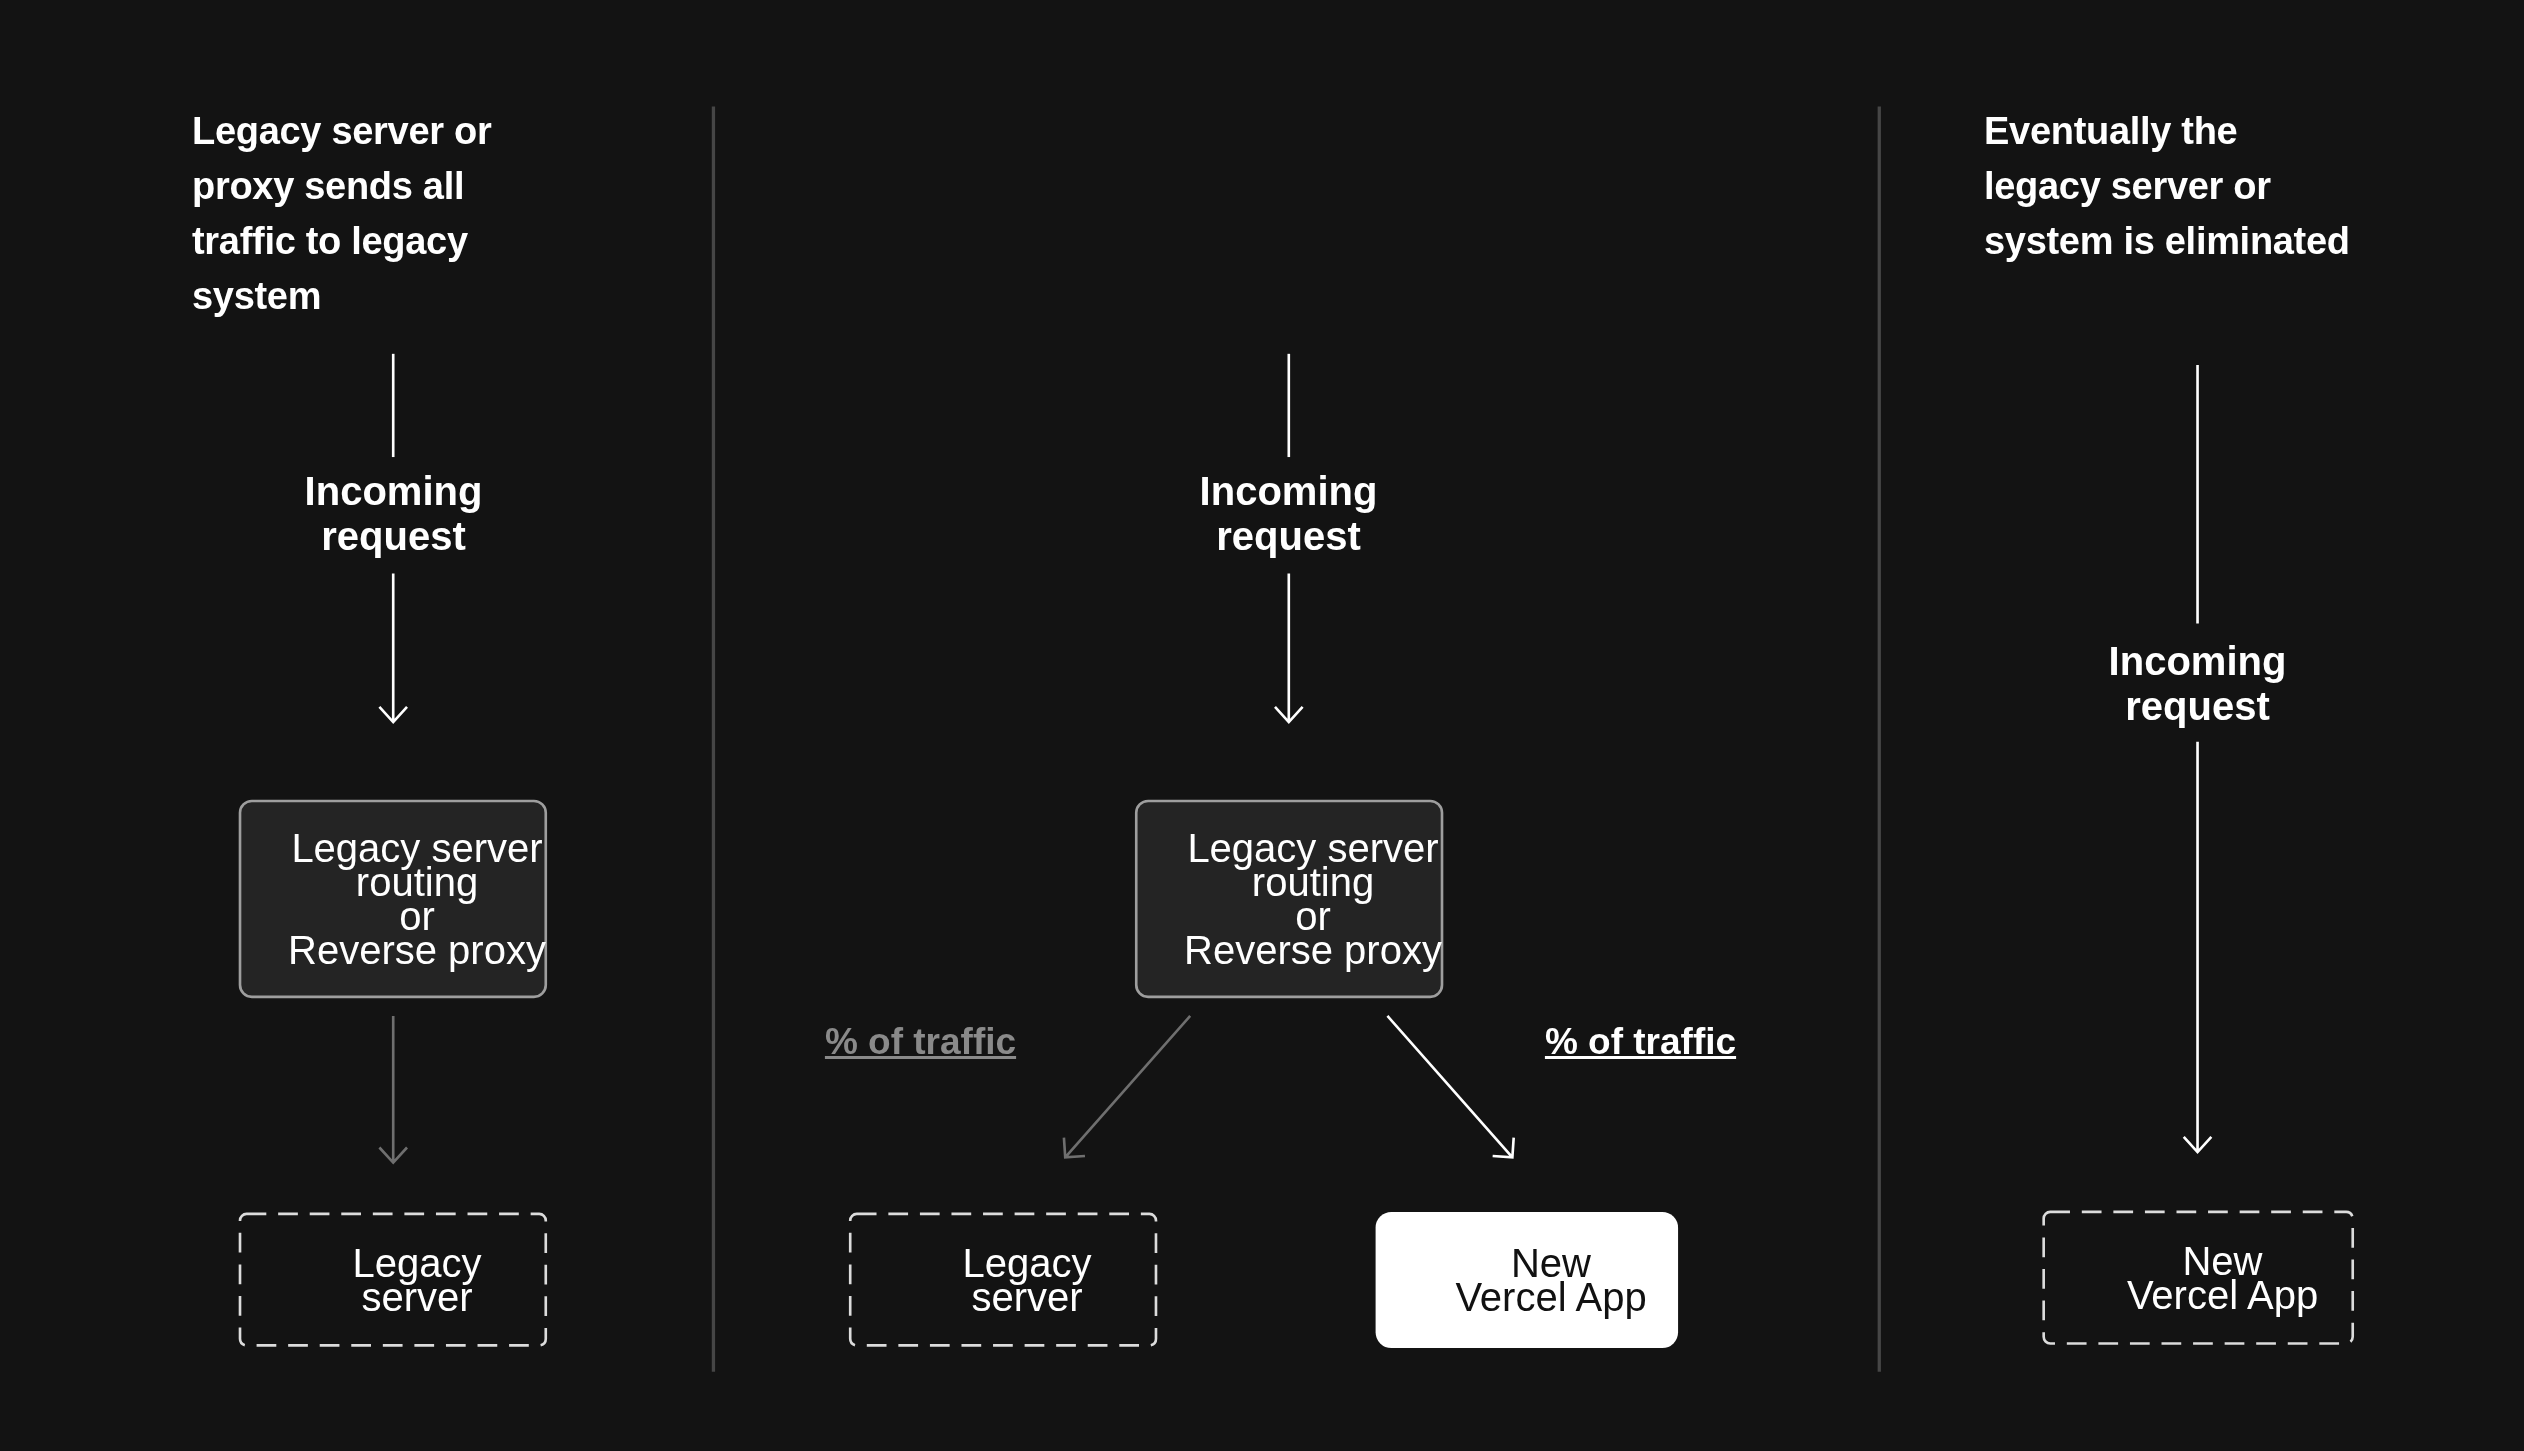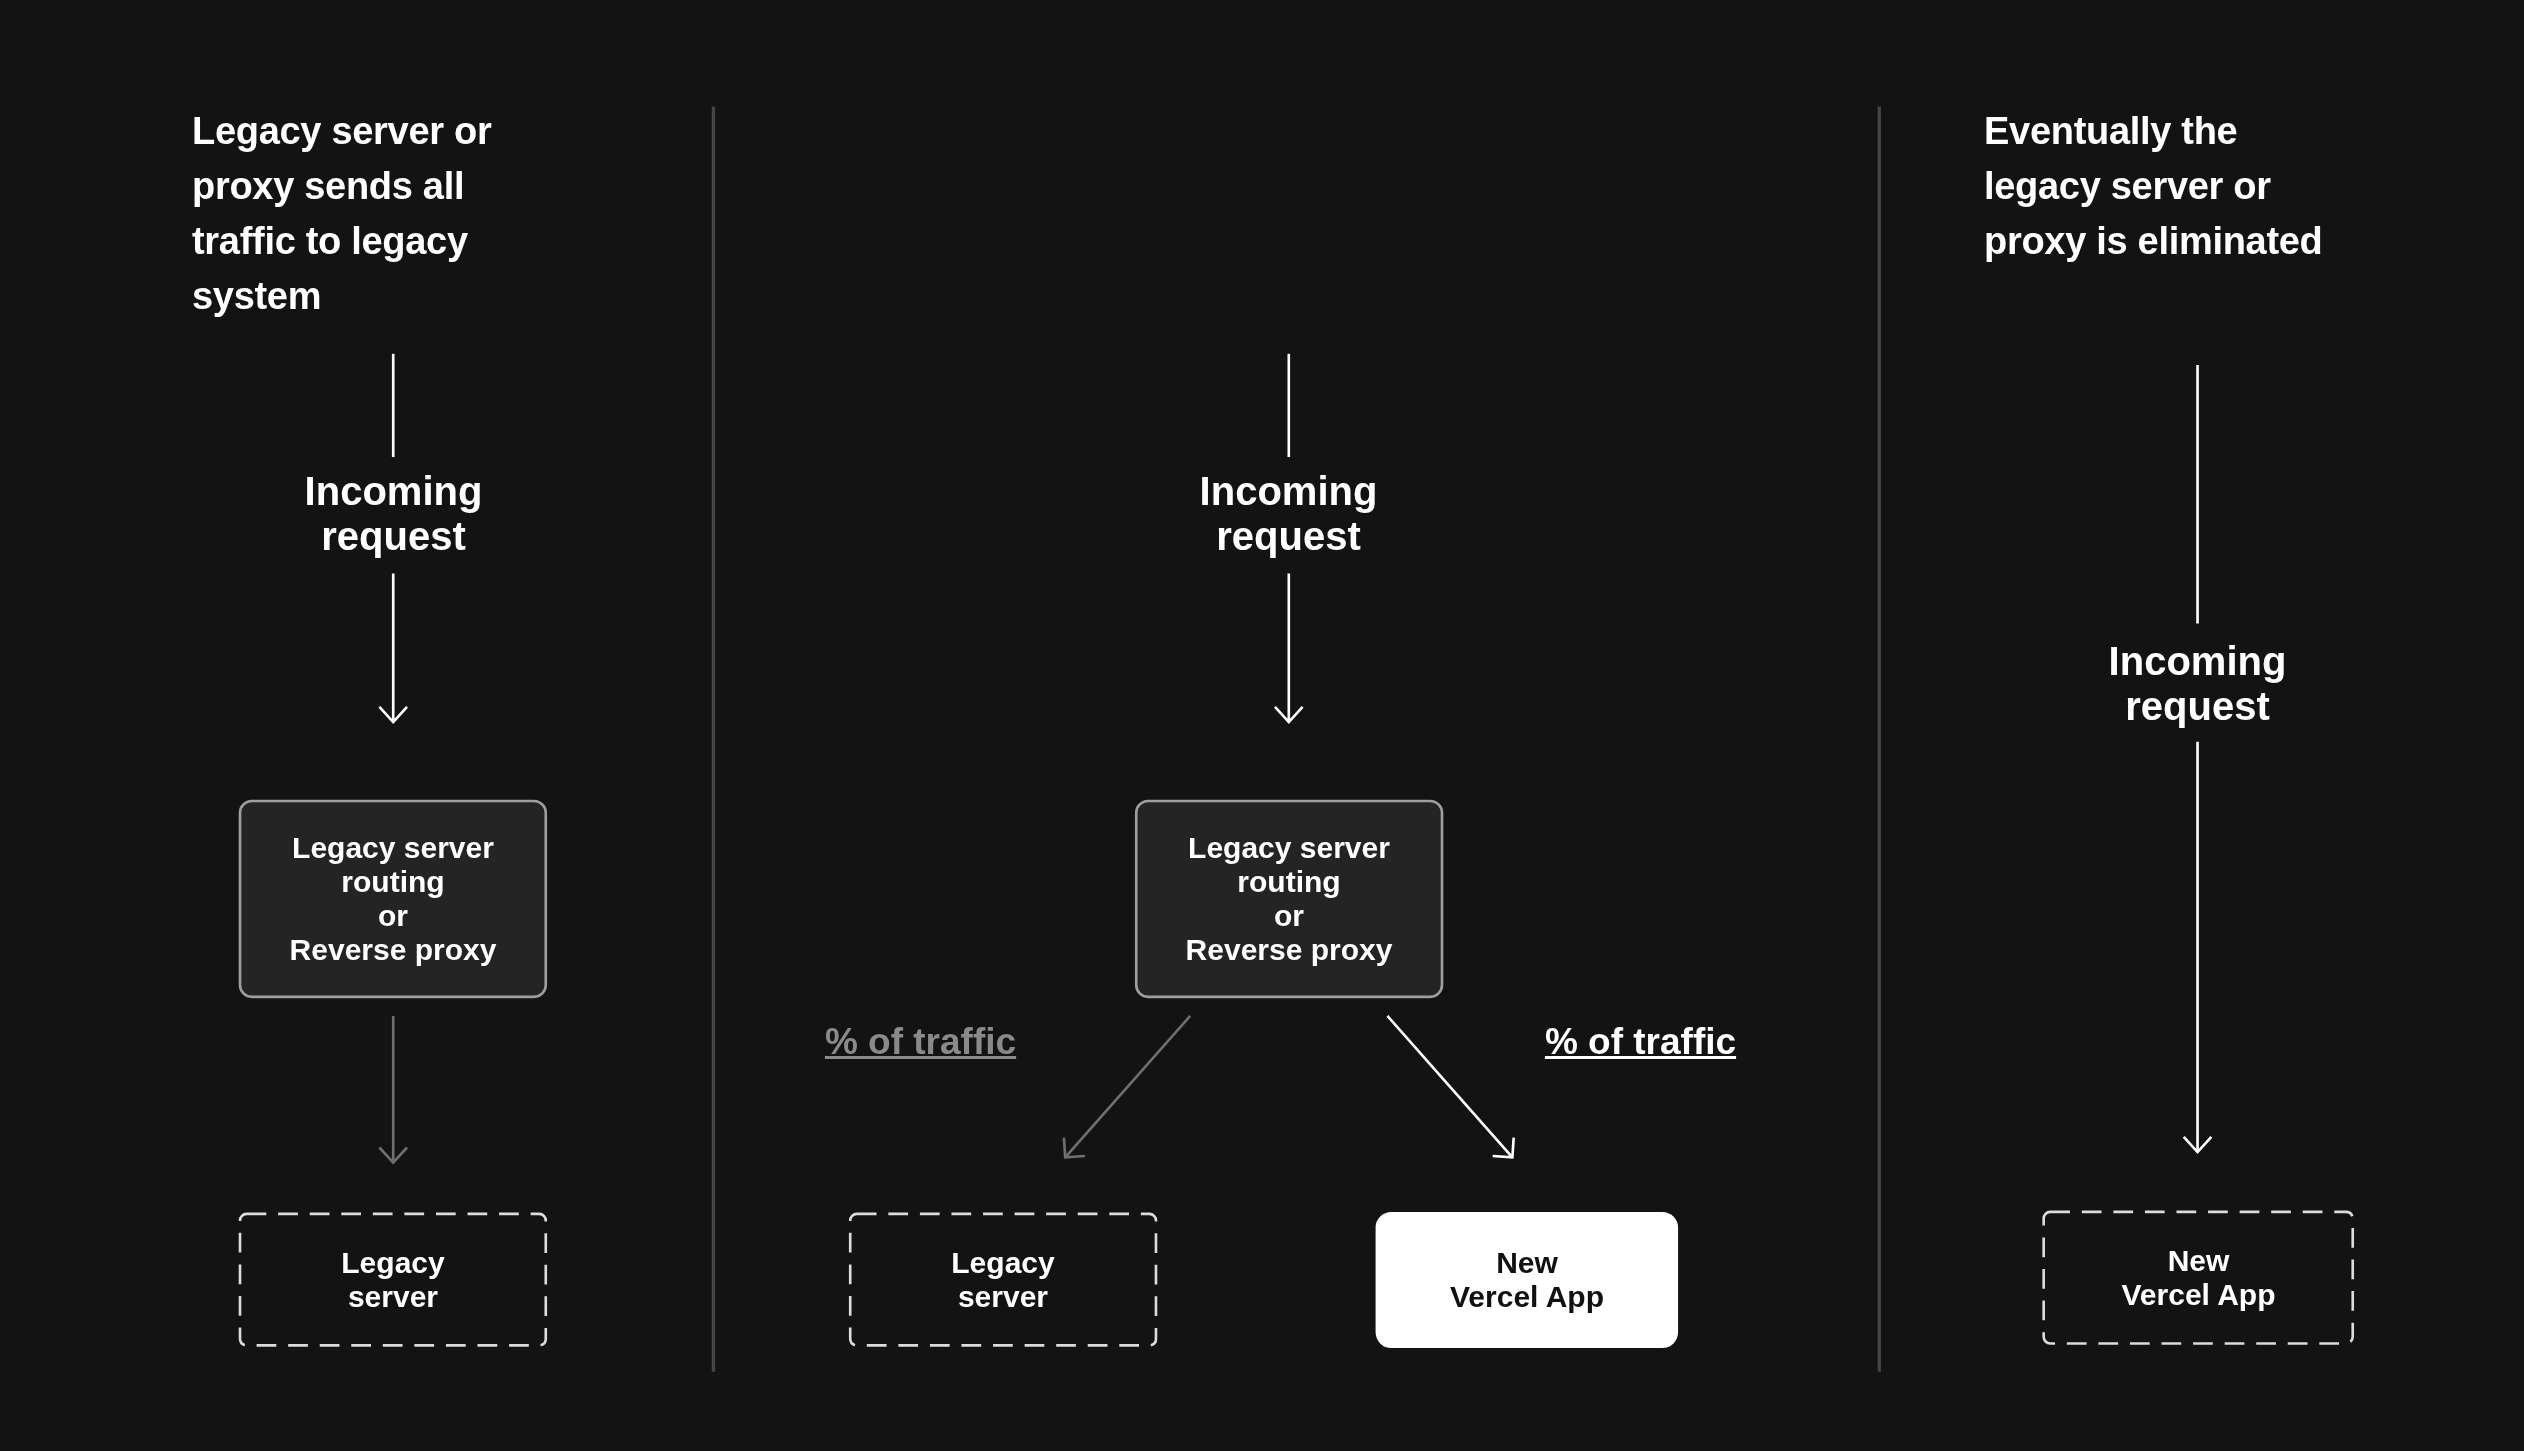--- a/index.html
+++ b/index.html
@@ -27,24 +27,25 @@
     justify-content: center;
     text-align: center;
     white-space: pre-line;
   }
   .incoming {
     font-size: 40px;
     font-weight: 600;
     color: #ffffff;
   }
   .boxlabel {
-    font-size: 30px;
-    font-weight: 700;
+    font-size: 40px;
+    font-weight: 400;
     line-height: 34px;
     color: #ffffff;
+    padding-left: 24px;
   }
   .boxlabel.dark { color: #111111; }
   .pct {
     font-size: 37px;
     font-weight: 700;
     text-decoration: underline;
   }
   .pct.gray { color: #8a8a8a; }
   .pct.white { color: #ffffff; }
 </style>
@@ -96,19 +97,19 @@
 Reverse proxy</div>
   <div class="txt centered pct gray" style="left:756px; top:1021px; width:329px; height:42px;">% of traffic</div>
   <div class="txt centered pct white" style="left:1476px; top:1021px; width:329px; height:42px;">% of traffic</div>
   <div class="txt centered boxlabel" style="left:850px; top:1214px; width:306px; height:132px;">Legacy
 server</div>
   <div class="txt centered boxlabel dark" style="left:1376px; top:1212px; width:302px; height:136px;">New
 Vercel App</div>
 
   <div class="txt title" style="left:1984px; top:104px;">Eventually the
 legacy server or
-proxy is eliminated</div>
+system is eliminated</div>
   <div class="txt centered incoming" style="left:2033px; top:663px; width:329px; height:42px;">Incoming request</div>
   <div class="txt centered boxlabel" style="left:2044px; top:1212px; width:309px; height:132px;">New
 Vercel App</div>
 
 </div>
 
 
 </body></html>

